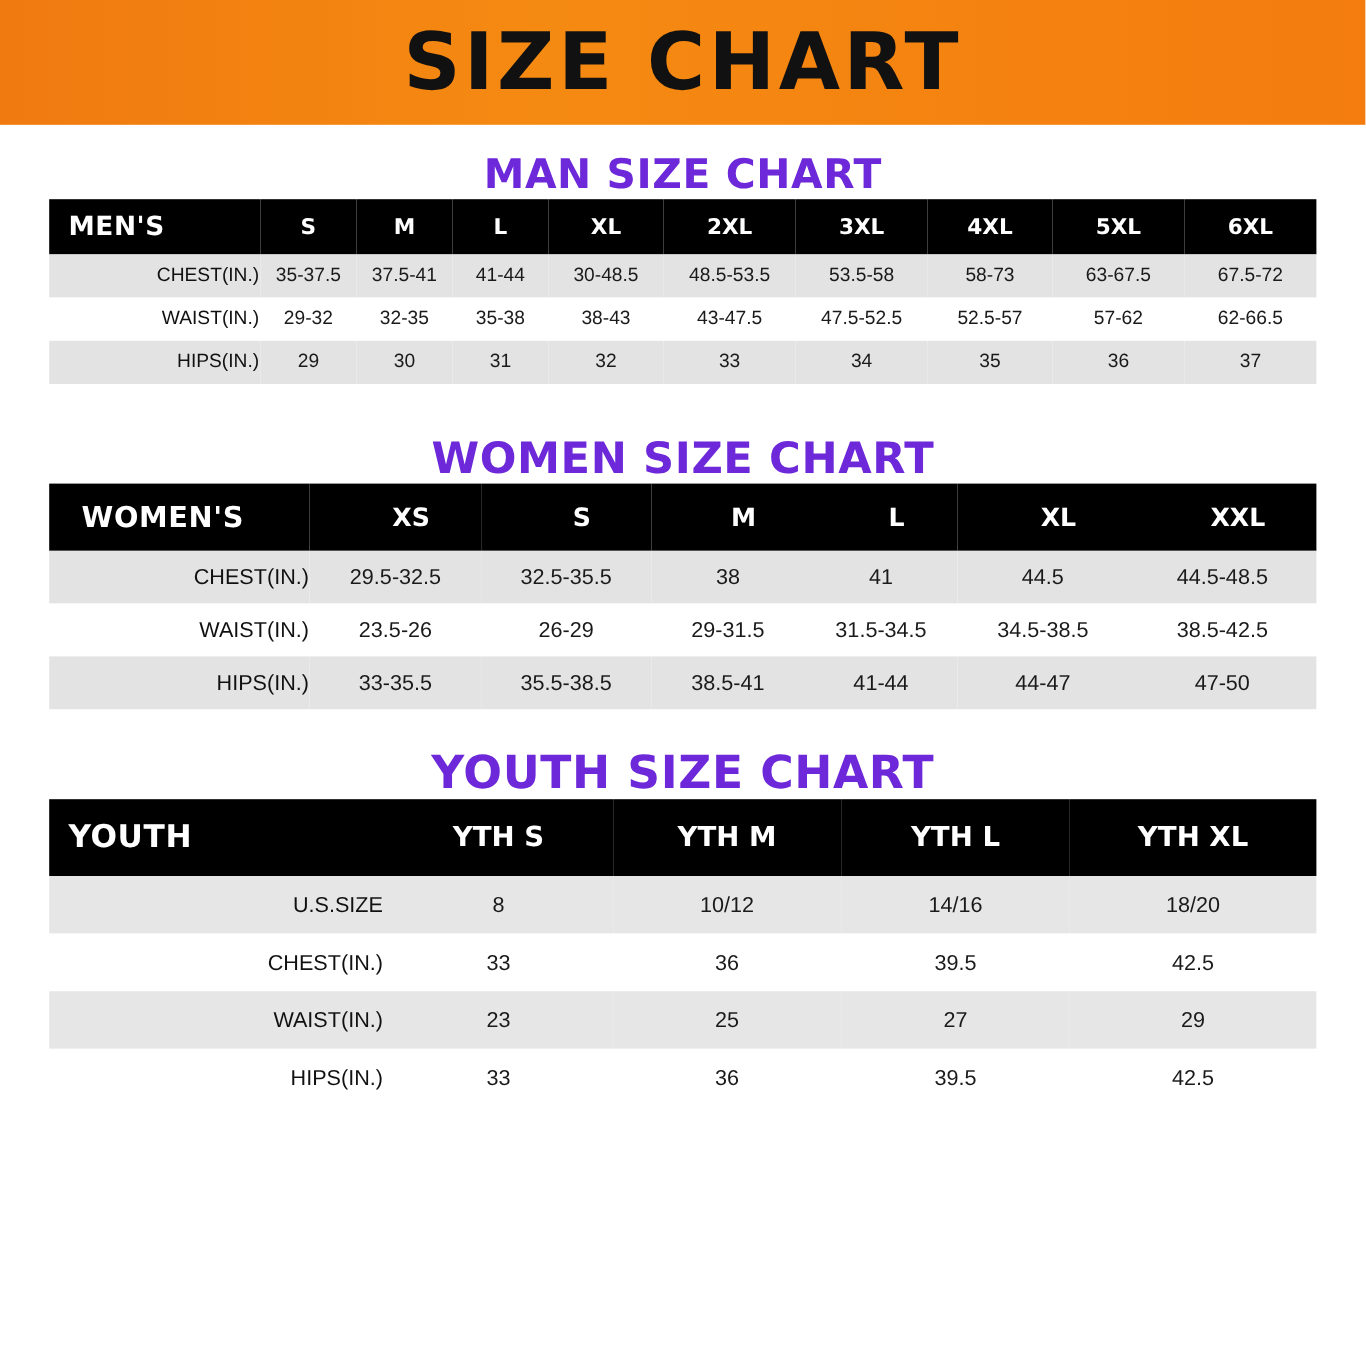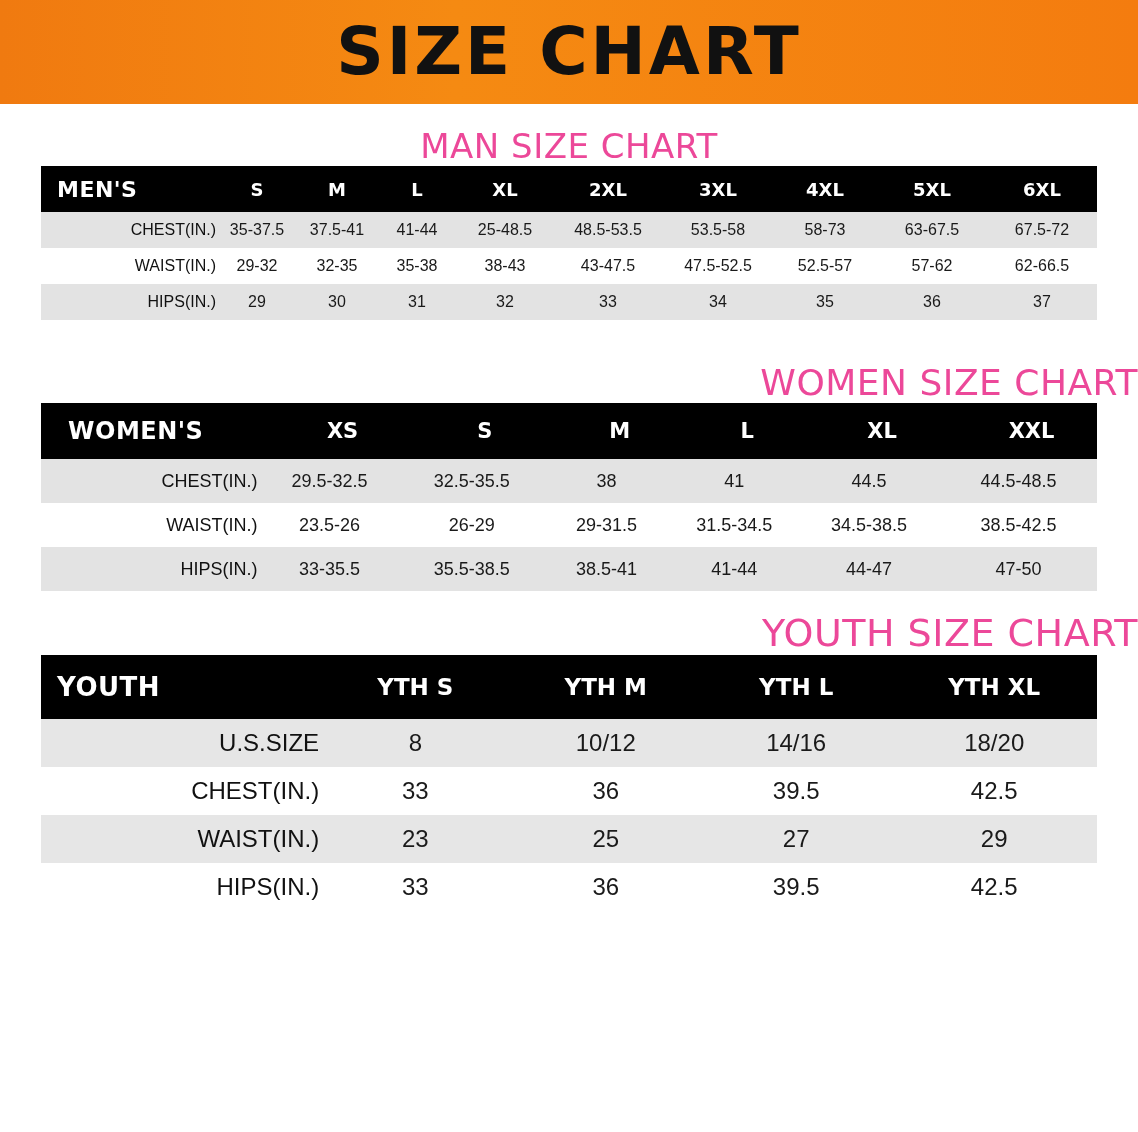--- a/index.html
+++ b/index.html
@@ -34,27 +34,27 @@
     font-size: 66px;
     letter-spacing: 3px;
     color: #111111;
     line-height: 1;
   }
 
   
   .section-title {
     text-align: center;
     font-family: "DejaVu Sans", sans-serif;
-    font-weight: normal;
-    color: #ec4899;
+    font-weight: bold;
+    color: #6d28d9;
     letter-spacing: 0.5px;
   }
   .st-man   { font-size: 34px; margin-top: 22px; }
-  .st-women { font-size: 36px; margin-top: 42px; text-align: right; }
-  .st-youth { font-size: 38px; margin-top: 20px; text-align: right; }
+  .st-women { font-size: 36px; margin-top: 42px; }
+  .st-youth { font-size: 38px; margin-top: 31px; }
 
   
   .table-wrap {
     margin: 0 auto;
     width: 1056px;
   }
   table {
     border-collapse: collapse;
     width: 100%;
     table-layout: fixed;
@@ -91,21 +91,21 @@
 
   
   #women-table thead th { height: 54px; font-size: 21px; padding-left: 27px; }
   #women-table thead th.label-col { font-size: 24px; letter-spacing: 0.5px; }
   #women-table tbody td { height: 42px; font-size: 18px; }
   #women-table .row-shade td { background: #e3e3e3; }
 
   
   #youth-table thead th { height: 62px; font-size: 23px; }
   #youth-table thead th.label-col { font-size: 26px; letter-spacing: 0.5px; }
-  #youth-table tbody td { height: 46px; font-size: 24px; }
+  #youth-table tbody td { height: 46px; font-size: 18px; }
   #youth-table .row-shade td { background: #e6e6e6; }
 
   
   .note {
     margin: 28px auto 0 auto;
     width: 1060px;
     color: #c0392b;
     font-family: "Liberation Sans", sans-serif;
     font-size: 25px;
     line-height: 1.35;
@@ -150,21 +150,21 @@
           <th>5XL</th>
           <th>6XL</th>
         </tr>
       </thead>
       <tbody>
         <tr class="row-shade">
           <td class="label-col">CHEST(IN.)</td>
           <td>35-37.5</td>
           <td>37.5-41</td>
           <td>41-44</td>
-          <td>25-48.5</td>
+          <td>30-48.5</td>
           <td>48.5-53.5</td>
           <td>53.5-58</td>
           <td>58-73</td>
           <td>63-67.5</td>
           <td>67.5-72</td>
         </tr>
         <tr class="row-plain">
           <td class="label-col">WAIST(IN.)</td>
           <td>29-32</td>
           <td>32-35</td>

